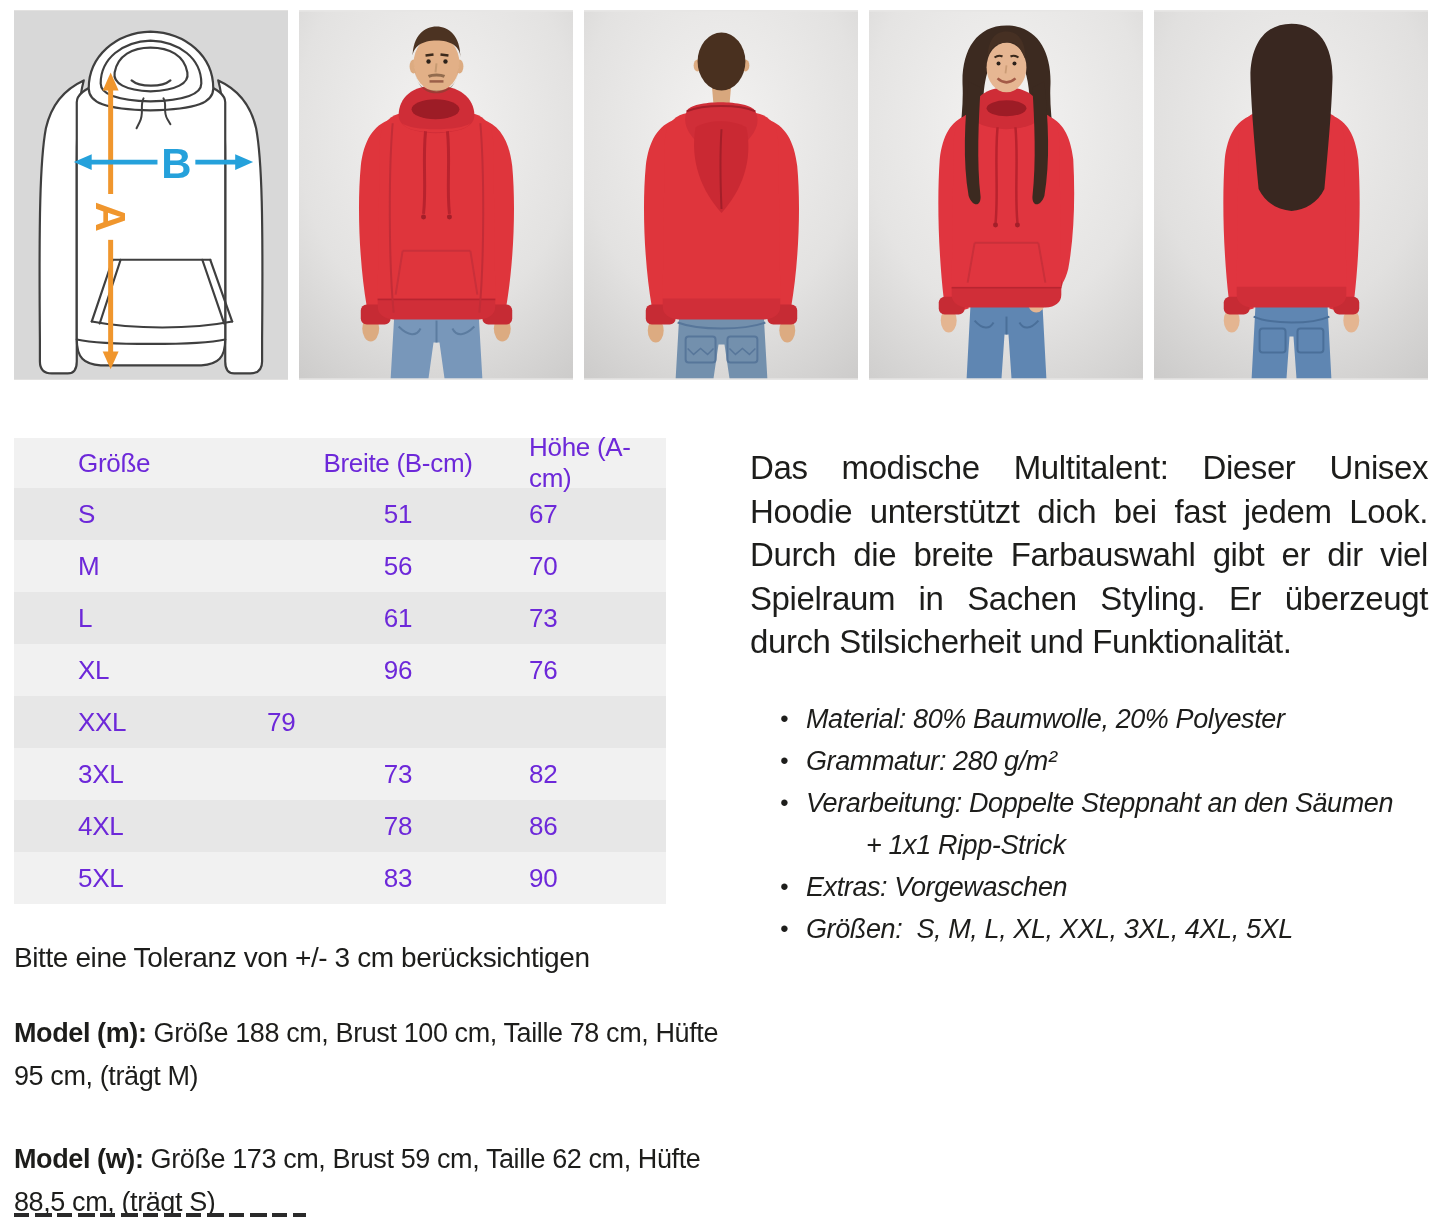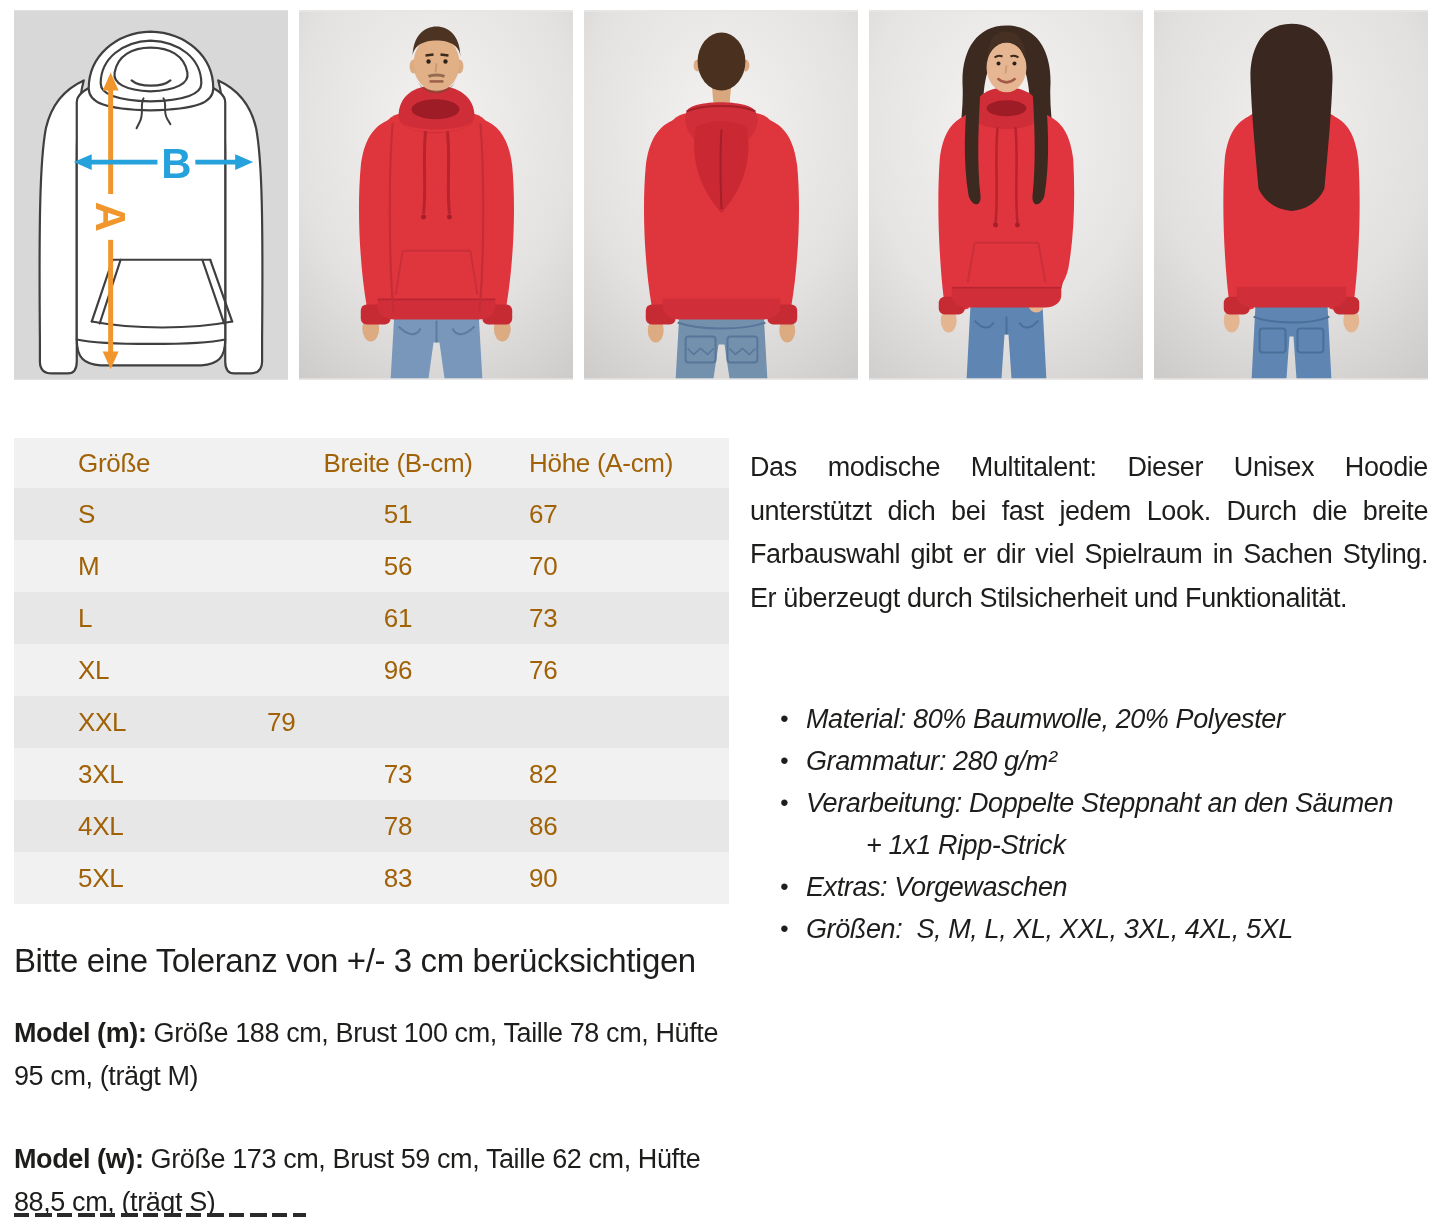--- a/index.html
+++ b/index.html
@@ -6,41 +6,41 @@
   body { width:1442px; height:1217px; position:relative; overflow:hidden;
          font-family:"Liberation Sans", sans-serif; color:#1d1d1b; }
 
   
   .top-row { position:absolute; left:14px; top:10px; width:1414px; height:370px;
              display:flex; gap:11px; }
   .panel { flex:1 1 0; height:370px; overflow:hidden; background:#e7e6e5; }
   .panel svg { display:block; width:100%; height:100%; }
 
   
-  .size-table { position:absolute; left:14px; top:438px; width:715px;
-                font-size:26px; color:#a16207; letter-spacing:-0.3px; }
+  .size-table { position:absolute; left:14px; top:438px; width:652px;
+                font-size:26px; color:#6d28d9; letter-spacing:-0.3px; }
   .t-row { display:flex; align-items:center; height:52px; background:#f1f1f1; }
   .t-row.head { height:50px; }
   .t-row.alt { background:#e7e7e7; }
   .c1 { width:253px; padding-left:64px; box-sizing:border-box; }
   .c2 { width:262px;text-align:center; }
   .c3 { flex:1; }
 
   
   .tolerance { position:absolute; left:14px; top:942px; width:710px;
-               font-size:33px; letter-spacing:-0.4px; margin:0; }
+               font-size:28px; letter-spacing:-0.4px; margin:0; }
   .model { position:absolute; left:14px; width:707px; font-size:27px;
            line-height:43px; letter-spacing:-0.4px; margin:0; }
   .model strong { font-weight:bold; }
   .model-m { top:1012px; }
   .model-w { top:1138px; }
 
   
   .desc { position:absolute; left:750px; top:446px; width:678px;
-          font-size:27px; line-height:43.5px; letter-spacing:-0.4px;
+          font-size:33px; line-height:43.5px; letter-spacing:-0.4px;
           text-align:justify; margin:0; }
   .features { position:absolute; left:750px; top:680px; width:692px;
               list-style:none; margin:18px; padding:0; font-size:27px;
               letter-spacing:-0.4px;font-style:italic; }
   .features li { position:relative; padding-left:38px; line-height:42px; }
   .features li span { white-space:pre-wrap; }
   .features li.b::before { content:"\2022"; position:absolute; left:12px; top:0px;
                            font-size:24px; color:#1d1d1b; }
   .features li.ind { padding-left:98px; }
   .features li.ind::before { content:none; }

